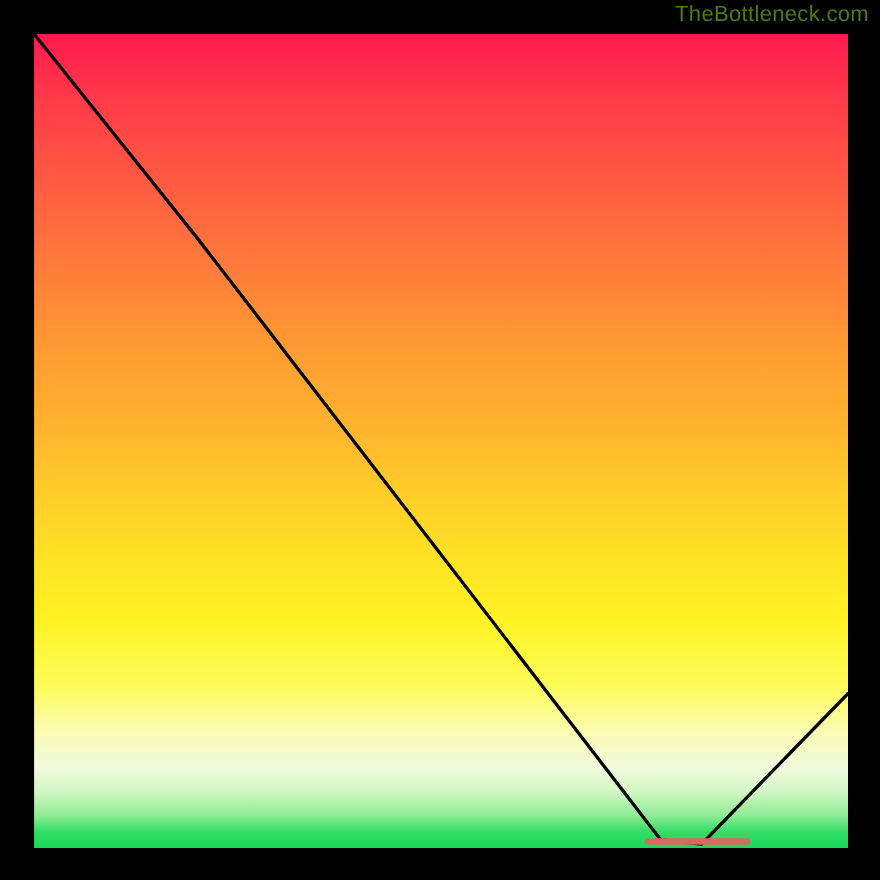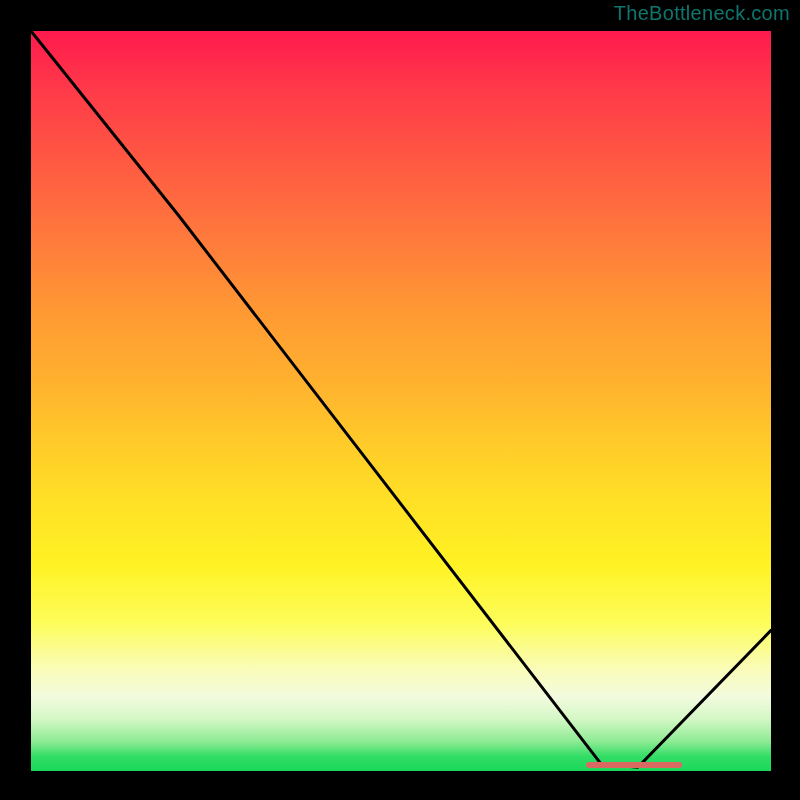--- a/index.html
+++ b/index.html
@@ -13,21 +13,21 @@
   }
   .stage {
     position: relative;
     width: 800px;
     height: 800px;
   }
   .watermark {
     position: absolute;
     top: 2px;
     right: 10px;
-    color: #0f766e;
+    color: #4d7c0f;
     font-size: 20px;
     font-weight: 500;
     letter-spacing: 0.3px;
     user-select: none;
     z-index: 10;
   }
   .plot-area {
     position: absolute;
     left: 31px;
     top: 31px;

